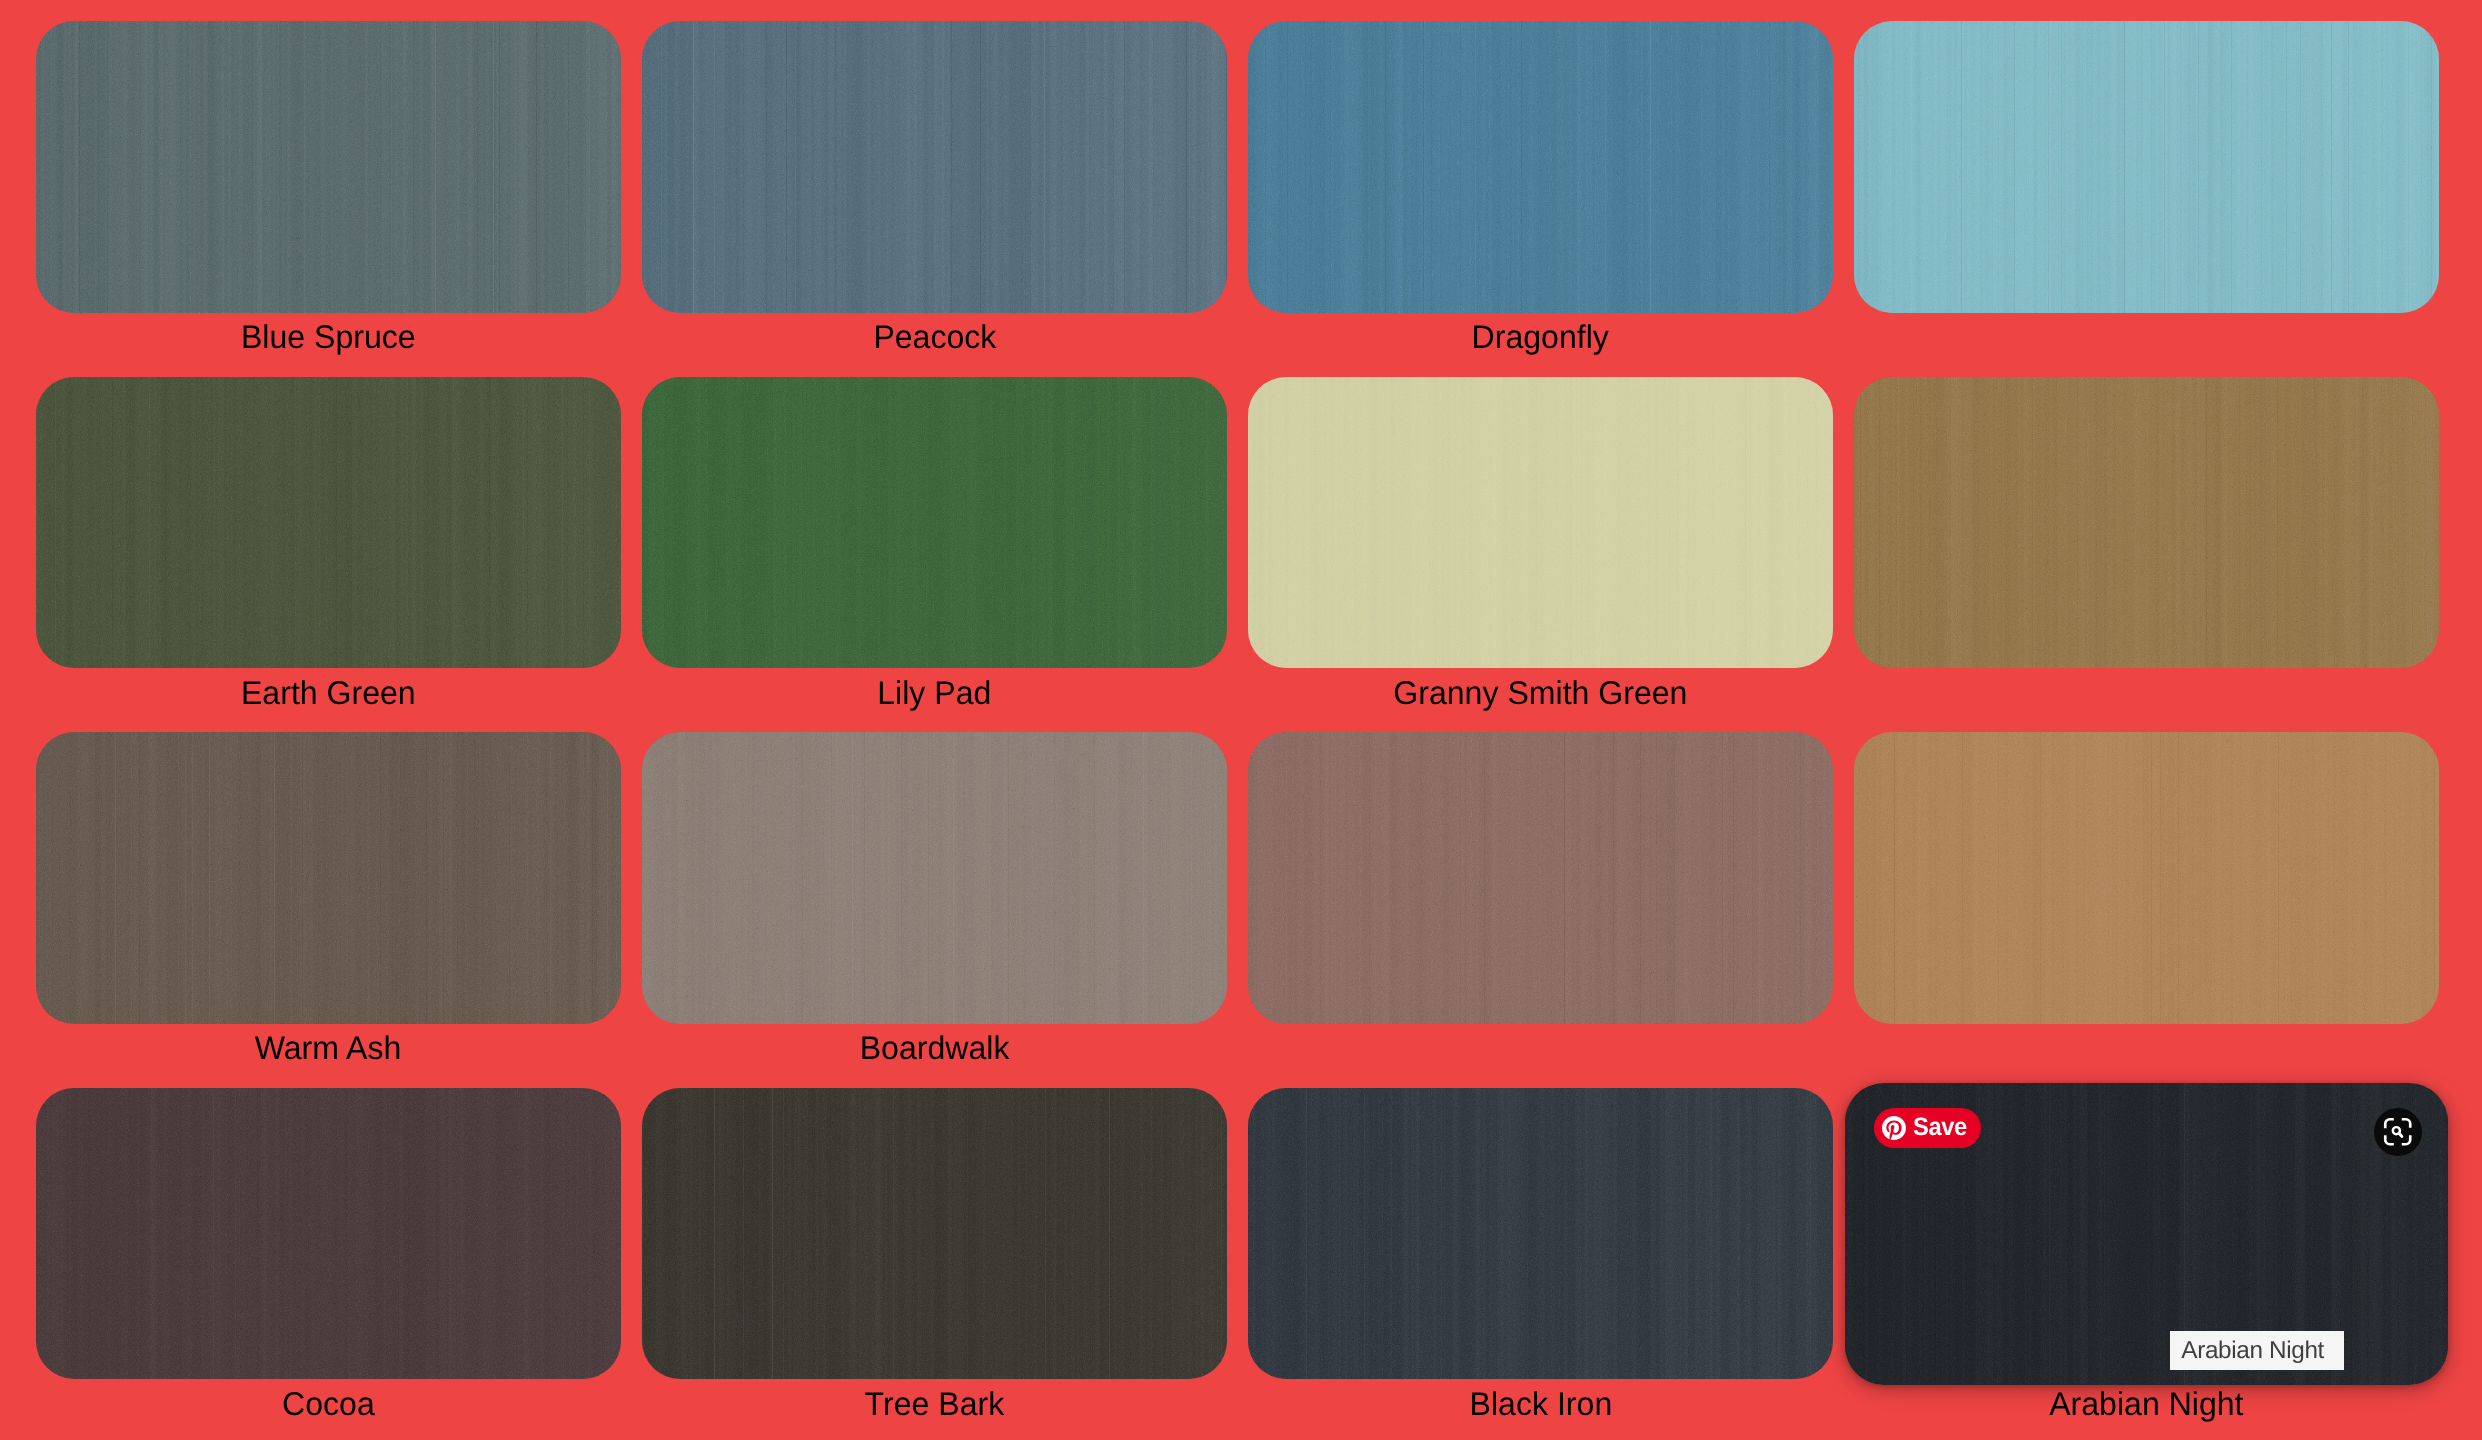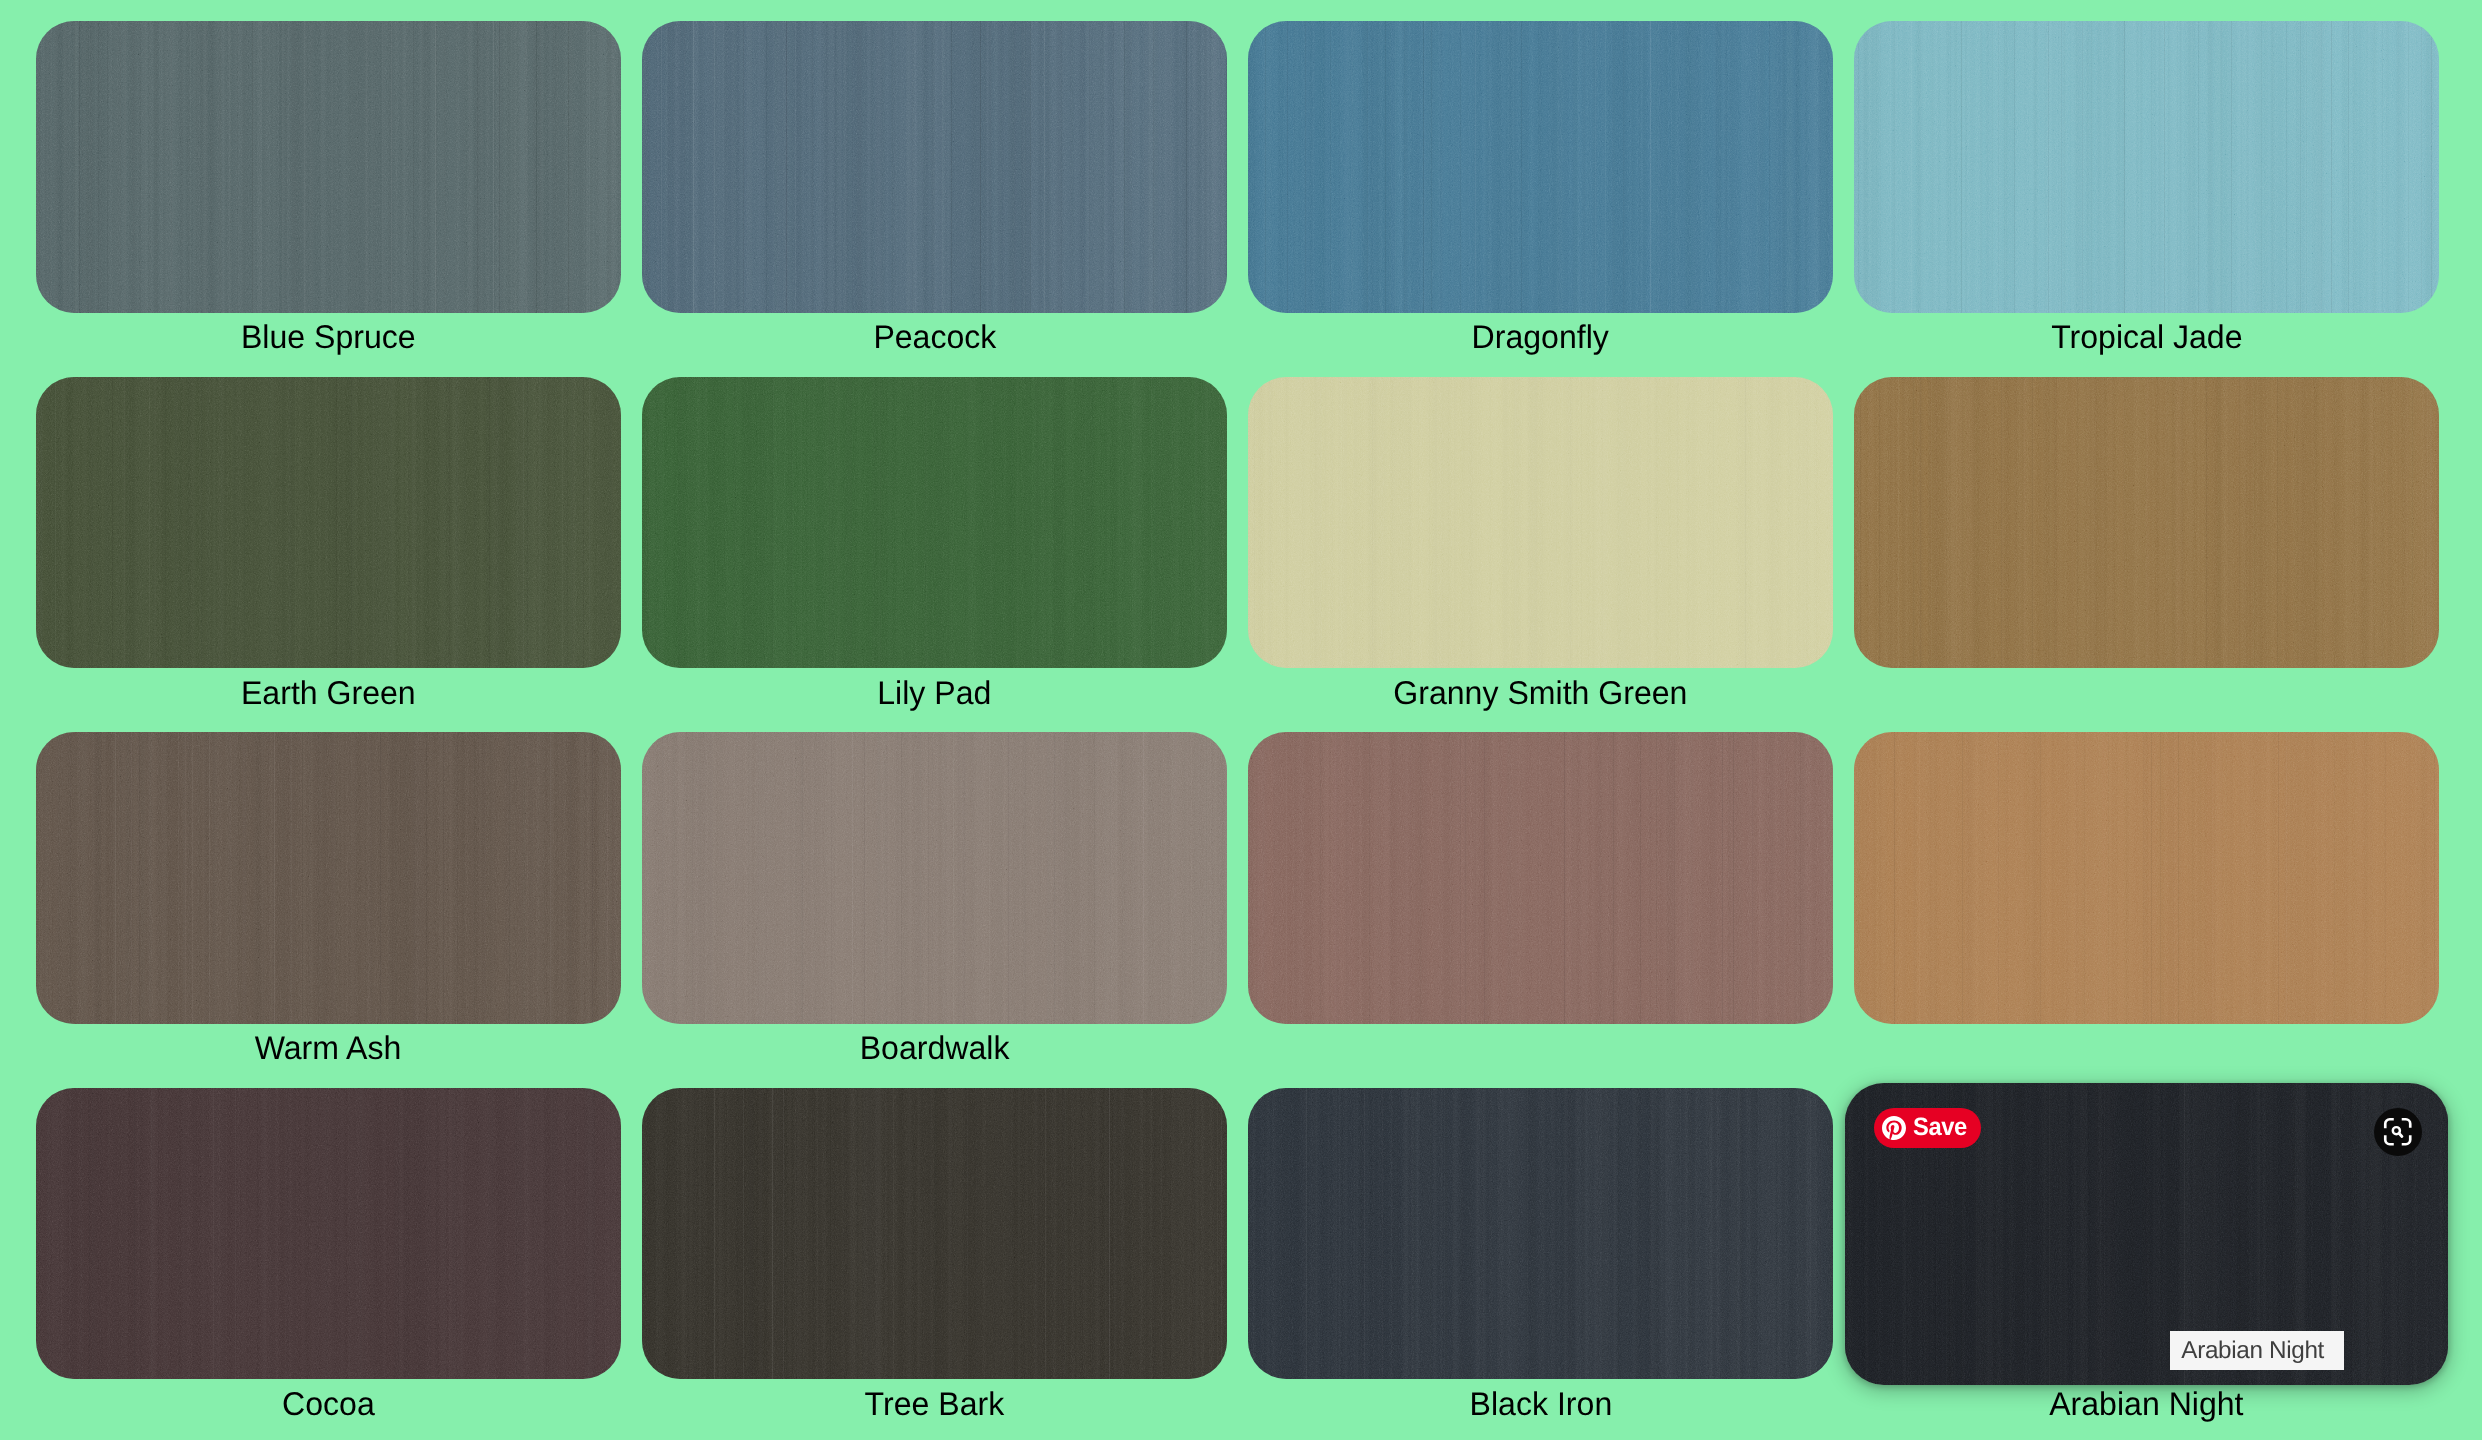--- a/index.html
+++ b/index.html
@@ -3,21 +3,21 @@
 <meta charset="utf-8">
 <title>Wood Stain Color Swatches</title>
 <style>
   html,body{margin:0;padding:0;background:#ffffff;}
   body{width:2482px;height:1440px;overflow:hidden;
        font-family:"Liberation Sans",sans-serif;
        -webkit-font-smoothing:antialiased;
        text-rendering:geometricPrecision;}
   *{-webkit-font-smoothing:antialiased;}
 
-  #board{position:absolute;left:0;top:0;width:2482px;height:1440px;background:#86efac;}
+  #board{position:absolute;left:0;top:0;width:2482px;height:1440px;background:#ef4444;}
 
   .grid{position:absolute;left:36px;top:21px;width:2403px;
         display:grid;grid-template-columns:repeat(4,585px);
         column-gap:21px;row-gap:0px;}
 
   .cell{position:relative;width:585px;height:355.5px;}
 
   .sw{position:relative;width:585px;height:291.5px;border-radius:38px;
       overflow:hidden;}
 
@@ -162,23 +162,20 @@
                 <feComponentTransfer>
                   <feFuncR type="linear" slope="1.5" intercept="-0.25"></feFuncR>
                   <feFuncG type="linear" slope="1.5" intercept="-0.25"></feFuncG>
                   <feFuncB type="linear" slope="1.5" intercept="-0.25"></feFuncB>
                 </feComponentTransfer>
               </filter>
               <rect width="100%" height="100%" filter="url(#nz3)"></rect>
             </svg>
           </div>
         </div>
-        <div class="label">
-          <span>Tropical Jade</span>
-        </div>
       </div>
       <div class="cell">
         <div class="sw">
           <div class="base" style="background: rgb(69, 80, 55);"></div>
           <div class="sweep" style="background: linear-gradient(96deg, rgb(56, 67, 42) 0%, rgb(69, 80, 55) 32%, rgb(69, 80, 55) 68%, rgb(83, 94, 69) 100%); opacity: 0.22;"></div>
           <div class="grain" style="background: linear-gradient(90deg, rgba(255, 255, 255, 0.02) 0%, rgba(0, 0, 0, 0.004) 3.147%, rgba(255, 255, 255, 0.02) 4.513%, rgba(0, 0, 0, 0.008) 5.706%, rgba(255, 255, 255, 0.004) 7.806%, rgba(255, 255, 255, 0.01) 9.961%, rgba(255, 255, 255, 0.016) 12.284%, rgba(255, 255, 255, 0.01) 13.898%, rgba(255, 255, 255, 0.02) 14.804%, rgba(0, 0, 0, 0.02) 16.099%, rgba(0, 0, 0, 0) 17.198%, rgba(255, 255, 255, 0.02) 19.016%, rgba(0, 0, 0, 0.008) 21.612%, rgba(0, 0, 0, 0) 23.263%, rgba(0, 0, 0, 0.02) 24.43%, rgba(0, 0, 0, 0.008) 26.572%, rgba(0, 0, 0, 0.02) 27.521%, rgba(0, 0, 0, 0.004) 30.57%, rgba(0, 0, 0, 0.02) 33.421%, rgba(255, 255, 255, 0.004) 35.751%, rgba(255, 255, 255, 0.004) 37.131%, rgba(255, 255, 255, 0.016) 40.131%, rgba(0, 0, 0, 0.016) 42.264%, rgba(255, 255, 255, 0) 45.39%, rgba(0, 0, 0, 0) 48.663%, rgba(0, 0, 0, 0.02) 50.449%, rgba(0, 0, 0, 0.016) 52.102%, rgba(0, 0, 0, 0.016) 54.905%, rgba(0, 0, 0, 0.008) 55.827%, rgba(255, 255, 255, 0.004) 56.979%, rgba(255, 255, 255, 0.02) 59.824%, rgba(0, 0, 0, 0) 61.592%, rgba(255, 255, 255, 0.01) 64.379%, rgba(0, 0, 0, 0.02) 67.163%, rgba(255, 255, 255, 0.01) 70.489%, rgba(255, 255, 255, 0.016) 71.996%, rgba(0, 0, 0, 0.004) 73.973%, rgba(255, 255, 255, 0) 75.742%, rgba(0, 0, 0, 0.008) 78.436%, rgba(0, 0, 0, 0.01) 79.572%, rgba(0, 0, 0, 0.016) 80.837%, rgba(255, 255, 255, 0.016) 82.467%, rgba(255, 255, 255, 0.02) 85.852%, rgba(0, 0, 0, 0.008) 87.556%, rgba(255, 255, 255, 0.008) 89.914%, rgba(255, 255, 255, 0.02) 92.282%, rgba(255, 255, 255, 0) 93.43%, rgba(0, 0, 0, 0) 95.202%, rgba(0, 0, 0, 0.02) 97.533%, rgba(0, 0, 0, 0.004) 98.865%, rgba(0, 0, 0, 0) 100%);"></div>
           <div class="grain2" style="background: linear-gradient(90deg, rgba(255, 255, 255, 0.02) 0%, rgba(255, 255, 255, 0.016) 0.407%, rgba(255, 255, 255, 0) 0.673%, rgba(255, 255, 255, 0.024) 1.003%, rgba(255, 255, 255, 0) 1.241%, rgba(255, 255, 255, 0.004) 1.761%, rgba(0, 0, 0, 0.008) 2.102%, rgba(0, 0, 0, 0.004) 2.457%, rgba(255, 255, 255, 0.02) 2.792%, rgba(0, 0, 0, 0.016) 3.105%, rgba(255, 255, 255, 0.004) 3.34%, rgba(0, 0, 0, 0.01) 3.792%, rgba(0, 0, 0, 0.02) 4.282%, rgba(255, 255, 255, 0.01) 4.75%, rgba(0, 0, 0, 0.02) 5.296%, rgba(0, 0, 0, 0.02) 5.794%, rgba(0, 0, 0, 0.008) 6.191%, rgba(255, 255, 255, 0.02) 6.567%, rgba(255, 255, 255, 0.016) 7.001%, rgba(255, 255, 255, 0.02) 7.266%, rgba(255, 255, 255, 0.004) 7.726%, rgba(255, 255, 255, 0.016) 7.958%, rgba(255, 255, 255, 0.02) 8.498%, rgba(255, 255, 255, 0) 8.849%, rgba(0, 0, 0, 0.024) 9.384%, rgba(0, 0, 0, 0.004) 9.861%, rgba(255, 255, 255, 0.008) 10.064%, rgba(0, 0, 0, 0.027) 10.557%, rgba(0, 0, 0, 0.008) 11.149%, rgba(255, 255, 255, 0.016) 11.369%, rgba(0, 0, 0, 0.008) 11.667%, rgba(0, 0, 0, 0.02) 12.251%, rgba(0, 0, 0, 0) 12.717%, rgba(0, 0, 0, 0.016) 13.302%, rgba(255, 255, 255, 0.008) 13.787%, rgba(0, 0, 0, 0.01) 14.358%, rgba(0, 0, 0, 0.027) 14.6%, rgba(255, 255, 255, 0) 14.796%, rgba(0, 0, 0, 0.01) 15.187%, rgba(0, 0, 0, 0.024) 15.499%, rgba(0, 0, 0, 0.01) 16.065%, rgba(255, 255, 255, 0.008) 16.32%, rgba(0, 0, 0, 0.02) 16.714%, rgba(255, 255, 255, 0.02) 17.125%, rgba(255, 255, 255, 0.016) 17.744%, rgba(255, 255, 255, 0.01) 18.088%, rgba(255, 255, 255, 0.008) 18.509%, rgba(255, 255, 255, 0.004) 18.791%, rgba(0, 0, 0, 0) 19.366%, rgba(0, 0, 0, 0) 19.624%, rgba(0, 0, 0, 0.01) 20.123%, rgba(255, 255, 255, 0.027) 20.347%, rgba(255, 255, 255, 0.008) 20.557%, rgba(0, 0, 0, 0.004) 20.907%, rgba(255, 255, 255, 0.024) 21.173%, rgba(0, 0, 0, 0.02) 21.67%, rgba(0, 0, 0, 0.02) 22.207%, rgba(0, 0, 0, 0.016) 22.405%, rgba(0, 0, 0, 0.01) 22.904%, rgba(255, 255, 255, 0.004) 23.3%, rgba(255, 255, 255, 0.008) 23.554%, rgba(255, 255, 255, 0.02) 23.983%, rgba(255, 255, 255, 0.01) 24.293%, rgba(0, 0, 0, 0.01) 24.758%, rgba(255, 255, 255, 0.01) 25.209%, rgba(0, 0, 0, 0.004) 25.805%, rgba(0, 0, 0, 0.027) 26.049%, rgba(0, 0, 0, 0.008) 26.449%, rgba(255, 255, 255, 0.024) 26.874%, rgba(0, 0, 0, 0) 27.481%, rgba(255, 255, 255, 0) 27.847%, rgba(255, 255, 255, 0.024) 28.033%, rgba(0, 0, 0, 0.004) 28.464%, rgba(255, 255, 255, 0.004) 28.695%, rgba(255, 255, 255, 0.01) 29.16%, rgba(255, 255, 255, 0.016) 29.74%, rgba(0, 0, 0, 0.024) 30.034%, rgba(255, 255, 255, 0.024) 30.516%, rgba(0, 0, 0, 0.02) 30.773%, rgba(255, 255, 255, 0.024) 31.325%, rgba(255, 255, 255, 0.027) 31.915%, rgba(0, 0, 0, 0.01) 32.386%, rgba(255, 255, 255, 0.024) 32.806%, rgba(255, 255, 255, 0.004) 33.082%, rgba(255, 255, 255, 0.024) 33.465%, rgba(0, 0, 0, 0.016) 34.006%, rgba(255, 255, 255, 0.01) 34.301%, rgba(255, 255, 255, 0.016) 34.888%, rgba(255, 255, 255, 0.008) 35.214%, rgba(0, 0, 0, 0.024) 35.6%, rgba(0, 0, 0, 0.02) 36.155%, rgba(0, 0, 0, 0.024) 36.523%, rgba(0, 0, 0, 0.004) 36.749%, rgba(0, 0, 0, 0.008) 36.932%, rgba(0, 0, 0, 0.004) 37.17%, rgba(0, 0, 0, 0.016) 37.376%, rgba(0, 0, 0, 0.02) 37.74%, rgba(0, 0, 0, 0.008) 38.33%, rgba(255, 255, 255, 0) 38.938%, rgba(0, 0, 0, 0) 39.475%, rgba(0, 0, 0, 0.024) 39.884%, rgba(255, 255, 255, 0.008) 40.375%, rgba(0, 0, 0, 0.016) 40.707%, rgba(0, 0, 0, 0.004) 40.932%, rgba(0, 0, 0, 0.008) 41.516%, rgba(255, 255, 255, 0.01) 41.944%, rgba(0, 0, 0, 0.02) 42.208%, rgba(0, 0, 0, 0.008) 42.601%, rgba(255, 255, 255, 0.016) 42.849%, rgba(255, 255, 255, 0.02) 43.323%, rgba(0, 0, 0, 0.02) 43.723%, rgba(0, 0, 0, 0.01) 44.231%, rgba(255, 255, 255, 0.01) 44.824%, rgba(255, 255, 255, 0.024) 45.066%, rgba(255, 255, 255, 0.01) 45.512%, rgba(0, 0, 0, 0.01) 46.034%, rgba(255, 255, 255, 0.01) 46.56%, rgba(0, 0, 0, 0.02) 46.769%, rgba(0, 0, 0, 0.008) 47.224%, rgba(255, 255, 255, 0) 47.443%, rgba(255, 255, 255, 0.024) 47.776%, rgba(0, 0, 0, 0.008) 48.089%, rgba(255, 255, 255, 0.027) 48.547%, rgba(0, 0, 0, 0.01) 48.758%, rgba(0, 0, 0, 0.008) 49.276%, rgba(255, 255, 255, 0.024) 49.715%, rgba(0, 0, 0, 0.01) 50.142%, rgba(255, 255, 255, 0.016) 50.54%, rgba(0, 0, 0, 0.008) 50.729%, rgba(0, 0, 0, 0.02) 51.315%, rgba(255, 255, 255, 0.004) 51.508%, rgba(255, 255, 255, 0.02) 51.709%, rgba(0, 0, 0, 0.02) 52.28%, rgba(255, 255, 255, 0.01) 52.496%, rgba(0, 0, 0, 0.02) 53.071%, rgba(0, 0, 0, 0.02) 53.592%, rgba(255, 255, 255, 0.01) 53.933%, rgba(255, 255, 255, 0.02) 54.322%, rgba(255, 255, 255, 0.024) 54.765%, rgba(255, 255, 255, 0) 55.179%, rgba(0, 0, 0, 0.008) 55.768%, rgba(255, 255, 255, 0.02) 56.296%, rgba(0, 0, 0, 0) 56.649%, rgba(0, 0, 0, 0.02) 57.239%, rgba(0, 0, 0, 0.004) 57.795%, rgba(0, 0, 0, 0.004) 58.099%, rgba(0, 0, 0, 0.024) 58.416%, rgba(255, 255, 255, 0.008) 59.002%, rgba(0, 0, 0, 0.027) 59.342%, rgba(0, 0, 0, 0.01) 59.798%, rgba(0, 0, 0, 0.02) 59.997%, rgba(255, 255, 255, 0.004) 60.372%, rgba(255, 255, 255, 0.024) 60.901%, rgba(255, 255, 255, 0.02) 61.26%, rgba(0, 0, 0, 0.01) 61.758%, rgba(255, 255, 255, 0.004) 62.024%, rgba(255, 255, 255, 0.027) 62.614%, rgba(0, 0, 0, 0.004) 62.983%, rgba(255, 255, 255, 0.027) 63.423%, rgba(0, 0, 0, 0.016) 63.883%, rgba(255, 255, 255, 0) 64.155%, rgba(255, 255, 255, 0.024) 64.407%, rgba(255, 255, 255, 0.027) 64.734%, rgba(0, 0, 0, 0.016) 65.21%, rgba(255, 255, 255, 0) 65.528%, rgba(255, 255, 255, 0.024) 65.879%, rgba(0, 0, 0, 0.016) 66.467%, rgba(0, 0, 0, 0) 66.717%, rgba(0, 0, 0, 0.027) 67.033%, rgba(255, 255, 255, 0.016) 67.349%, rgba(255, 255, 255, 0.008) 67.591%, rgba(0, 0, 0, 0.02) 68.041%, rgba(0, 0, 0, 0) 68.457%, rgba(0, 0, 0, 0.02) 68.726%, rgba(255, 255, 255, 0.016) 69.098%, rgba(255, 255, 255, 0.01) 69.509%, rgba(255, 255, 255, 0.016) 69.782%, rgba(0, 0, 0, 0.02) 70.224%, rgba(0, 0, 0, 0.01) 70.624%, rgba(0, 0, 0, 0.024) 70.836%, rgba(0, 0, 0, 0.016) 71.079%, rgba(255, 255, 255, 0.024) 71.284%, rgba(255, 255, 255, 0.024) 71.647%, rgba(255, 255, 255, 0.016) 72.037%, rgba(255, 255, 255, 0.01) 72.218%, rgba(255, 255, 255, 0) 72.705%, rgba(0, 0, 0, 0.016) 73.192%, rgba(0, 0, 0, 0.004) 73.714%, rgba(0, 0, 0, 0) 74.334%, rgba(0, 0, 0, 0.01) 74.882%, rgba(0, 0, 0, 0.01) 75.314%, rgba(0, 0, 0, 0) 75.55%, rgba(255, 255, 255, 0.024) 76.164%, rgba(255, 255, 255, 0) 76.632%, rgba(0, 0, 0, 0.02) 77.201%, rgba(0, 0, 0, 0.008) 77.649%, rgba(255, 255, 255, 0.01) 78.079%, rgba(255, 255, 255, 0.02) 78.408%, rgba(255, 255, 255, 0.01) 78.946%, rgba(0, 0, 0, 0.01) 79.275%, rgba(0, 0, 0, 0.02) 79.642%, rgba(0, 0, 0, 0.02) 79.832%, rgba(0, 0, 0, 0) 80.312%, rgba(255, 255, 255, 0.004) 80.646%, rgba(0, 0, 0, 0.008) 81.212%, rgba(255, 255, 255, 0.008) 81.674%, rgba(0, 0, 0, 0.01) 81.989%, rgba(255, 255, 255, 0.016) 82.194%, rgba(0, 0, 0, 0.016) 82.661%, rgba(0, 0, 0, 0.01) 82.866%, rgba(255, 255, 255, 0.004) 83.363%, rgba(0, 0, 0, 0.016) 83.859%, rgba(255, 255, 255, 0.008) 84.225%, rgba(0, 0, 0, 0.008) 84.652%, rgba(255, 255, 255, 0.01) 84.922%, rgba(255, 255, 255, 0.02) 85.285%, rgba(0, 0, 0, 0.02) 85.768%, rgba(255, 255, 255, 0.024) 86.068%, rgba(255, 255, 255, 0.004) 86.637%, rgba(0, 0, 0, 0.008) 86.87%, rgba(255, 255, 255, 0.024) 87.213%, rgba(0, 0, 0, 0.02) 87.462%, rgba(255, 255, 255, 0.01) 88.069%, rgba(0, 0, 0, 0.016) 88.658%, rgba(255, 255, 255, 0.008) 89.035%, rgba(0, 0, 0, 0.004) 89.308%, rgba(255, 255, 255, 0.01) 89.857%, rgba(255, 255, 255, 0.008) 90.196%, rgba(0, 0, 0, 0.016) 90.755%, rgba(255, 255, 255, 0.004) 91.174%, rgba(0, 0, 0, 0.01) 91.772%, rgba(255, 255, 255, 0.02) 91.959%, rgba(0, 0, 0, 0.016) 92.543%, rgba(255, 255, 255, 0.004) 92.762%, rgba(255, 255, 255, 0.024) 93.352%, rgba(255, 255, 255, 0.02) 93.613%, rgba(255, 255, 255, 0.02) 94.168%, rgba(255, 255, 255, 0.02) 94.617%, rgba(255, 255, 255, 0.024) 95.041%, rgba(255, 255, 255, 0) 95.4%, rgba(0, 0, 0, 0.016) 95.662%, rgba(255, 255, 255, 0.008) 96.013%, rgba(0, 0, 0, 0.004) 96.628%, rgba(0, 0, 0, 0.008) 96.871%, rgba(255, 255, 255, 0) 97.369%, rgba(0, 0, 0, 0.01) 97.919%, rgba(0, 0, 0, 0.016) 98.276%, rgba(0, 0, 0, 0.004) 98.637%, rgba(0, 0, 0, 0.008) 99.231%, rgba(0, 0, 0, 0.024) 99.559%, rgba(0, 0, 0, 0) 99.947%, rgba(0, 0, 0, 0) 100%);"></div>
           <div class="grain3" style="background: linear-gradient(90deg, rgba(0, 0, 0, 0) 0%, rgba(0, 0, 0, 0) 3.308%, rgba(255, 255, 255, 0.063) 3.356%, rgba(0, 0, 0, 0) 3.404%, rgba(0, 0, 0, 0) 7.042%, rgba(0, 0, 0, 0.07) 7.064%, rgba(0, 0, 0, 0) 7.087%, rgba(0, 0, 0, 0) 10.219%, rgba(0, 0, 0, 0.024) 10.242%, rgba(0, 0, 0, 0) 10.264%, rgba(0, 0, 0, 0) 11.744%, rgba(255, 255, 255, 0.02) 11.789%, rgba(0, 0, 0, 0) 11.834%, rgba(0, 0, 0, 0) 13.026%, rgba(0, 0, 0, 0.08) 13.086%, rgba(0, 0, 0, 0) 13.146%, rgba(0, 0, 0, 0) 15.081%, rgba(255, 255, 255, 0.04) 15.148%, rgba(0, 0, 0, 0) 15.215%, rgba(0, 0, 0, 0) 15.762%, rgba(255, 255, 255, 0.035) 15.795%, rgba(0, 0, 0, 0) 15.828%, rgba(0, 0, 0, 0) 17.205%, rgba(0, 0, 0, 0.08) 17.256%, rgba(0, 0, 0, 0) 17.306%, rgba(0, 0, 0, 0) 19.376%, rgba(255, 255, 255, 0.047) 19.414%, rgba(0, 0, 0, 0) 19.451%, rgba(0, 0, 0, 0) 22.073%, rgba(0, 0, 0, 0.07) 22.167%, rgba(0, 0, 0, 0) 22.261%, rgba(0, 0, 0, 0) 23.821%, rgba(0, 0, 0, 0.035) 23.859%, rgba(0, 0, 0, 0) 23.896%, rgba(0, 0, 0, 0) 25.233%, rgba(0, 0, 0, 0.02) 25.297%, rgba(0, 0, 0, 0) 25.361%, rgba(0, 0, 0, 0) 28.174%, rgba(0, 0, 0, 0.055) 28.251%, rgba(0, 0, 0, 0) 28.328%, rgba(0, 0, 0, 0) 29.032%, rgba(0, 0, 0, 0.04) 29.072%, rgba(0, 0, 0, 0) 29.113%, rgba(0, 0, 0, 0) 31.047%, rgba(0, 0, 0, 0.027) 31.128%, rgba(0, 0, 0, 0) 31.209%, rgba(0, 0, 0, 0) 33.996%, rgba(0, 0, 0, 0.043) 34.048%, rgba(0, 0, 0, 0) 34.1%, rgba(0, 0, 0, 0) 35.573%, rgba(0, 0, 0, 0.08) 35.614%, rgba(0, 0, 0, 0) 35.655%, rgba(0, 0, 0, 0) 36.214%, rgba(0, 0, 0, 0.047) 36.246%, rgba(0, 0, 0, 0) 36.277%, rgba(0, 0, 0, 0) 37.125%, rgba(0, 0, 0, 0.047) 37.199%, rgba(0, 0, 0, 0) 37.273%, rgba(0, 0, 0, 0) 39.106%, rgba(0, 0, 0, 0.043) 39.144%, rgba(0, 0, 0, 0) 39.182%, rgba(0, 0, 0, 0) 42.687%, rgba(0, 0, 0, 0.035) 42.73%, rgba(0, 0, 0, 0) 42.773%, rgba(0, 0, 0, 0) 44.32%, rgba(255, 255, 255, 0.05) 44.412%, rgba(0, 0, 0, 0) 44.505%, rgba(0, 0, 0, 0) 48.118%, rgba(255, 255, 255, 0.06) 48.161%, rgba(0, 0, 0, 0) 48.204%, rgba(0, 0, 0, 0) 51.272%, rgba(0, 0, 0, 0.08) 51.342%, rgba(0, 0, 0, 0) 51.413%, rgba(0, 0, 0, 0) 53.255%, rgba(0, 0, 0, 0.04) 53.303%, rgba(0, 0, 0, 0) 53.351%, rgba(0, 0, 0, 0) 53.909%, rgba(0, 0, 0, 0.043) 53.933%, rgba(0, 0, 0, 0) 53.957%, rgba(0, 0, 0, 0) 57.575%, rgba(255, 255, 255, 0.047) 57.644%, rgba(0, 0, 0, 0) 57.713%, rgba(0, 0, 0, 0) 60.095%, rgba(0, 0, 0, 0.047) 60.128%, rgba(0, 0, 0, 0) 60.161%, rgba(0, 0, 0, 0) 63.636%, rgba(0, 0, 0, 0.043) 63.726%, rgba(0, 0, 0, 0) 63.816%, rgba(0, 0, 0, 0) 67.352%, rgba(0, 0, 0, 0.08) 67.388%, rgba(0, 0, 0, 0) 67.423%, rgba(0, 0, 0, 0) 70.598%, rgba(0, 0, 0, 0.05) 70.679%, rgba(0, 0, 0, 0) 70.759%, rgba(0, 0, 0, 0) 71.997%, rgba(0, 0, 0, 0.07) 72.027%, rgba(0, 0, 0, 0) 72.056%, rgba(0, 0, 0, 0) 74.157%, rgba(255, 255, 255, 0.04) 74.177%, rgba(0, 0, 0, 0) 74.197%, rgba(0, 0, 0, 0) 77.423%, rgba(0, 0, 0, 0.075) 77.51%, rgba(0, 0, 0, 0) 77.598%, rgba(0, 0, 0, 0) 79.704%, rgba(0, 0, 0, 0.035) 79.768%, rgba(0, 0, 0, 0) 79.832%, rgba(0, 0, 0, 0) 80.379%, rgba(0, 0, 0, 0.04) 80.419%, rgba(0, 0, 0, 0) 80.46%, rgba(0, 0, 0, 0) 83.287%, rgba(255, 255, 255, 0.027) 83.34%, rgba(0, 0, 0, 0) 83.394%, rgba(0, 0, 0, 0) 83.937%, rgba(0, 0, 0, 0.06) 84.019%, rgba(0, 0, 0, 0) 84.101%, rgba(0, 0, 0, 0) 86.701%, rgba(255, 255, 255, 0.035) 86.726%, rgba(0, 0, 0, 0) 86.751%, rgba(0, 0, 0, 0) 89.855%, rgba(255, 255, 255, 0.05) 89.954%, rgba(0, 0, 0, 0) 90.053%, rgba(0, 0, 0, 0) 90.745%, rgba(0, 0, 0, 0.043) 90.839%, rgba(0, 0, 0, 0) 90.933%, rgba(0, 0, 0, 0) 93.497%, rgba(0, 0, 0, 0.075) 93.581%, rgba(0, 0, 0, 0) 93.665%, rgba(0, 0, 0, 0) 94.491%, rgba(255, 255, 255, 0.04) 94.58%, rgba(0, 0, 0, 0) 94.67%, rgba(0, 0, 0, 0) 98.285%, rgba(255, 255, 255, 0.043) 98.313%, rgba(0, 0, 0, 0) 98.342%, rgba(0, 0, 0, 0) 100%);"></div>
           <div class="noise">
             <svg preserveAspectRatio="none">

